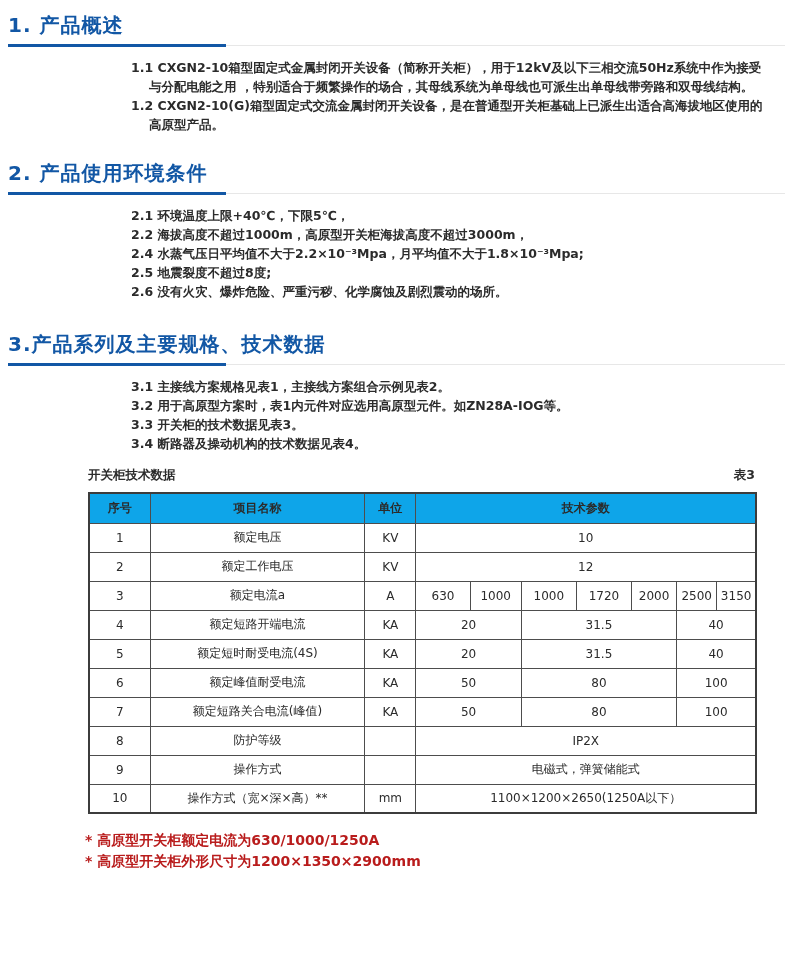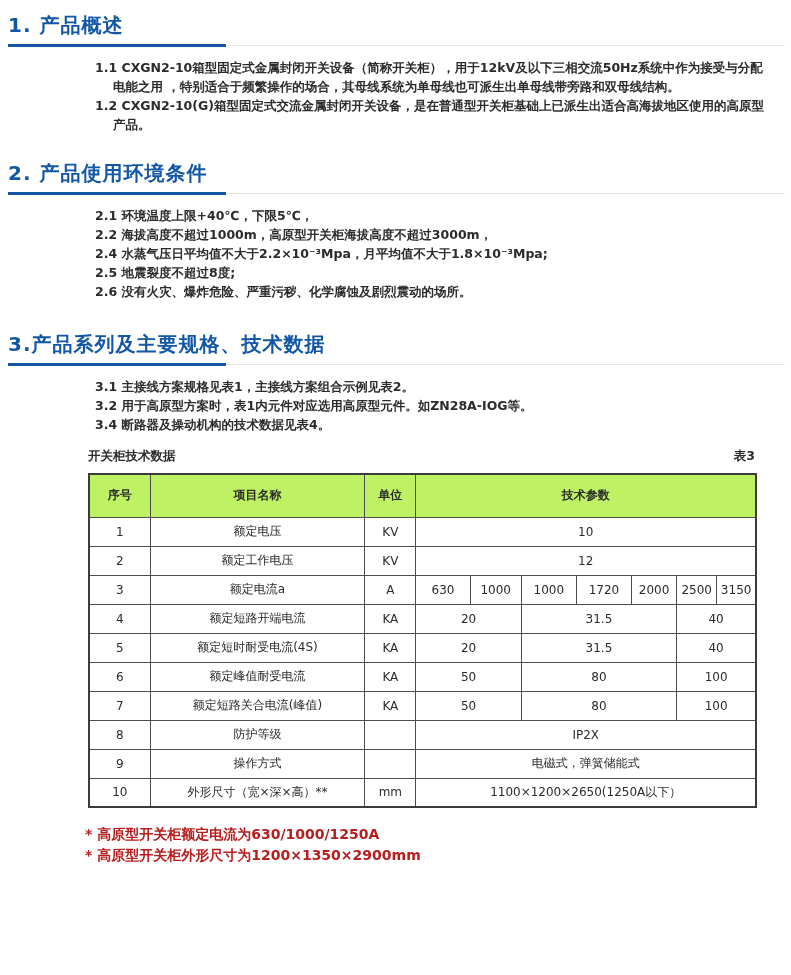--- a/index.html
+++ b/index.html
@@ -16,21 +16,21 @@
   .section-head {
     margin-left:8px;
     font-size:20px; font-weight:bold; color:#1257a5;
     letter-spacing:1px;
   }
   .rule { display:flex; align-items:center; margin:5px 6px 0 8px; }
   .rule-accent { width:218px; height:3px; background:#1257a5; }
   .rule-line { flex:1; height:1px; background:#e7e7e7; }
 
   
-  .items { margin-top:11px; }
+  .items { margin-top:11px;margin-left:36px; }
   .item {
     padding-left:113px; text-indent:-18px; padding-right:20px;
     font-size:12.5px; line-height:19px; font-weight:bold; color:#2b2b2b;
   }
   .sec1 .section-head { margin-top:2px; }
   .sec2 { margin-top:26px; }
   .sec3 { margin-top:30px; }
 
   
   .table-wrap { width:669px; margin:14px 0 12px 88px; }
@@ -43,21 +43,21 @@
     width:669px; border-collapse:collapse; table-layout:fixed;
     border:2px solid #3c3c3c;
   }
   table.spec th, table.spec td {
     border:1px solid #4d4d4d;
     height:29px; text-align:center; vertical-align:middle;
     font-size:12px; font-weight:normal; color:#2b2b2b;
     overflow:hidden; white-space:nowrap;
   }
   table.spec thead th {
-    background:#bef264; font-weight:bold; height:43px;
+    background:#0ea5e9; font-weight:bold; height:30px;
   }
   .footnotes { margin:16px 0 0 85px; }
   .footnote { font-size:14px; line-height:21px; font-weight:bold; color:#b91c1c; }
 </style>
 </head>
 <body>
 
 <div class="page">
 
   <div class="sec1">
@@ -89,20 +89,21 @@
 
   <div class="sec3">
     <div class="section-head">3.产品系列及主要规格、技术数据</div>
     <div class="rule">
       <span class="rule-accent"></span>
       <span class="rule-line"></span>
     </div>
     <div class="items">
       <div class="item">3.1 主接线方案规格见表1，主接线方案组合示例见表2。</div>
       <div class="item">3.2 用于高原型方案时，表1内元件对应选用高原型元件。如ZN28A-IOG等。</div>
+      <div class="item">3.3 开关柜的技术数据见表3。</div>
       <div class="item">3.4 断路器及操动机构的技术数据见表4。</div>
     </div>
 
     <div class="table-wrap">
       <div class="table-caption">
         <span>开关柜技术数据</span>
         <span>表3</span>
       </div>
       <table class="spec">
         <colgroup>
@@ -189,21 +190,21 @@
             <td colspan="7">IP2X</td>
           </tr>
           <tr>
             <td>9</td>
             <td>操作方式</td>
             <td></td>
             <td colspan="7">电磁式，弹簧储能式</td>
           </tr>
           <tr>
             <td>10</td>
-            <td>外形尺寸（宽×深×高）**</td>
+            <td>操作方式（宽×深×高）**</td>
             <td>mm</td>
             <td colspan="7">1100×1200×2650(1250A以下）</td>
           </tr>
         </tbody>
       </table>
     </div>
 
     <div class="footnotes">
       <div class="footnote">* 高原型开关柜额定电流为630/1000/1250A</div>
       <div class="footnote">* 高原型开关柜外形尺寸为1200×1350×2900mm</div>

